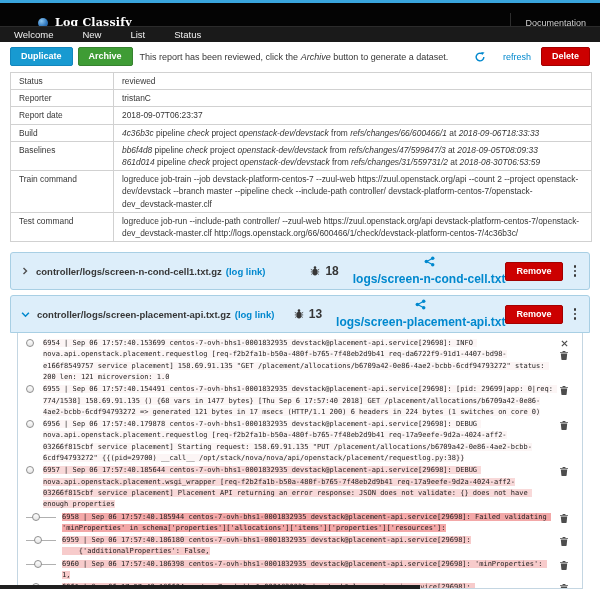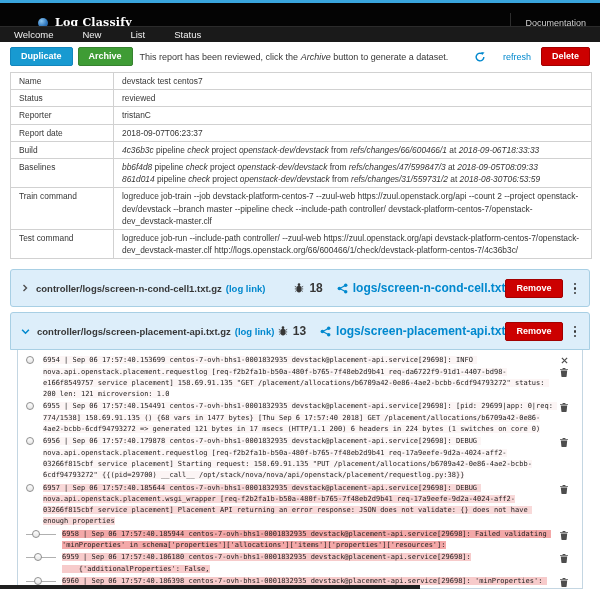--- a/index.html
+++ b/index.html
@@ -39,21 +39,21 @@
   
   .panel { margin:0 10px; background:#ddeefa; border:1px solid #a8cfe4; border-radius:3px; flex:none; }
   .panel.first { margin-top:10px; }
   .panel.second { margin-top:5px; border-radius:3px 3px 0 0; }
   .file-header { display:flex; align-items:center; height:36px; padding:14px 10px; }
   .chev { flex:none; display:inline-flex; cursor:pointer; margin-right:7px; }
   .fname { font-size:9.5px; font-weight:bold; color:#363636; }
   .loglink { font-size:9.5px; font-weight:bold; color:#0088ce; margin-left:4px; cursor:pointer; }
   .bug-wrap { display:flex; align-items:center; gap:5px; margin-right:14px; }
   .count { font-size:12px; font-weight:bold; color:#363636; }
-  .biglink { display:flex; align-items:center; gap:5px; font-size:12px; font-weight:bold; color:#0088ce; cursor:pointer; }
+  .biglink { display:flex; align-items:center; gap:5px; font-size:12px; font-weight:bold; color:#0088ce; cursor:pointer;flex-direction:column; }
   .remove-btn { margin-left:auto; margin-right:8px; }
   .kebab { display:flex; flex-direction:column; gap:2px; padding:2px 3px; cursor:pointer; }
   .kebab i { width:2.5px; height:2.5px; border-radius:50%; background:#363636; display:block; }
 
   
   .log-body { margin:0 17px; background:#fff; border:1px solid #c4d6e2; border-top:0; flex:1 1 auto; overflow:hidden;
               padding:5px 12px 0 8px; }
   .logline { display:flex; align-items:flex-start; margin-bottom:1px; }
   .slider { position:relative; width:30px; height:9px; flex:none; margin:1px 6px 0 0; cursor:pointer; }
   .slider .track { position:absolute; left:0; right:0; top:4px; height:1px; background:#b0b0b0; }
@@ -99,26 +99,20 @@
           <path d="M10.6 6A4.6 4.6 0 1 1 8.4 2.1" fill="none" stroke="#0088ce" stroke-width="1.7"></path>
           <polygon points="7.4,0 11.4,0.6 8.6,3.6" fill="#0088ce"></polygon>
         </svg>
       <span>refresh</span>
     </a>
     <button class="btn btn-danger">Delete</button>
   </div>
 
   <table class="report">
       <tbody>
-        <tr>
-          <td class="lbl">Name</td>
-          <td class="val">
-            <div><span>devstack test centos7</span></div>
-          </td>
-        </tr>
         <tr>
           <td class="lbl">Status</td>
           <td class="val">
             <div><span>reviewed</span></div>
           </td>
         </tr>
         <tr>
           <td class="lbl">Reporter</td>
           <td class="val">
             <div><span>tristanC</span></div>

